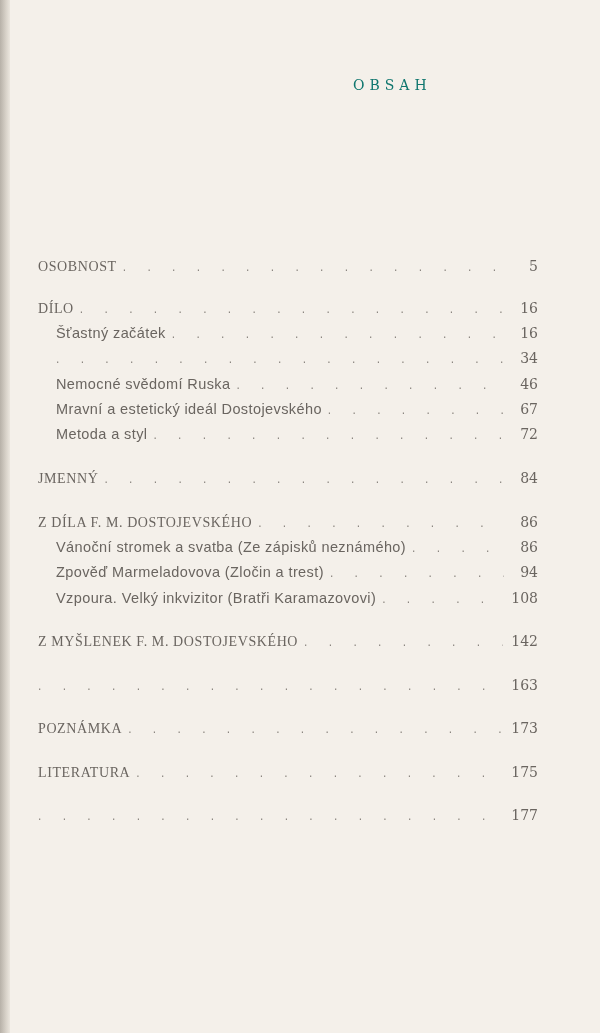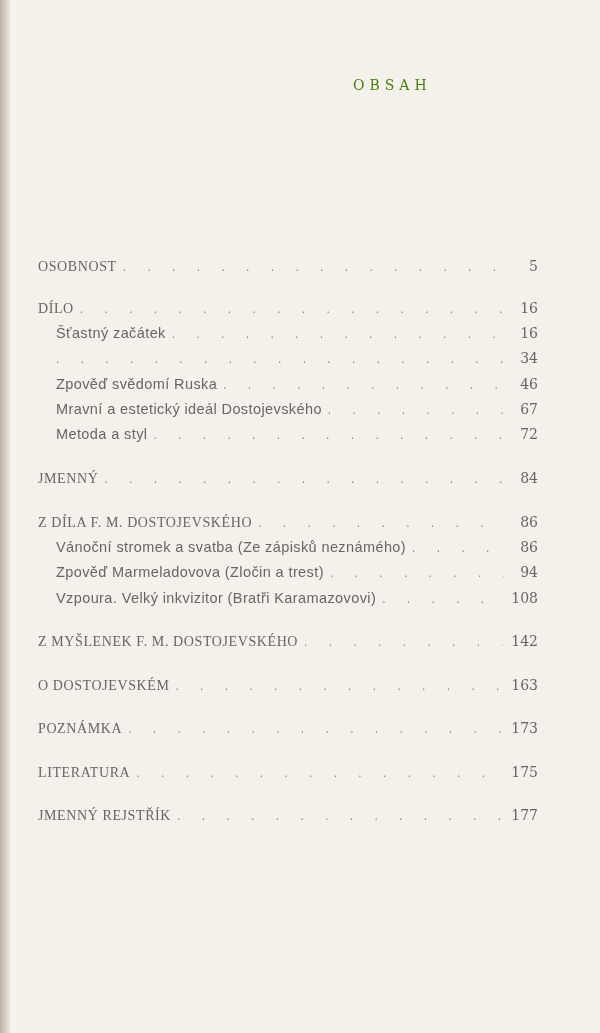--- a/index.html
+++ b/index.html
@@ -14,21 +14,21 @@
       position: absolute; left: 0; top: 0; width: 10px; height: 1033px;
       background: linear-gradient(to right, #b7b1a8 0%, #d8d2c9 60%, #ebe6de 100%);
     }
     .page {
       position: absolute; left: 10px; top: 0; right: 0; bottom: 0;
       background: #f4f0ea;
     }
     .title {
       position: absolute; left: 353px; top: 77px;
       font-family: "DejaVu Serif", "Liberation Serif", serif;
-      font-size: 14px; letter-spacing: 5px; color: #4d7c0f;
+      font-size: 14px; letter-spacing: 5px; color: #0f766e;
     }
     .toc { position: absolute; left: 38px; width: 500px; top: 0; }
     .row {
       position: absolute; left: 0; width: 500px; height: 20px;
       display: flex; align-items: baseline;
       font-size: 14.5px; line-height: 20px;
     }
     .row.sub { left: 18px; width: 482px; }
     .row .label {
       white-space: nowrap; padding-right: 6px; letter-spacing: 0.4px;
@@ -68,21 +68,21 @@
     <div class="row sub" style="top: 323px;">
       <span class="label">Šťastný začátek</span>
       <span class="dots">. . . . . . . . . . . . . . . . . . . . . . . . . . . . . . . . . . . . . . . . . . .</span>
       <span class="page-num">16</span>
     </div>
     <div class="row sub" style="top: 348px;">
       <span class="dots">. . . . . . . . . . . . . . . . . . . . . . . . . . . . . . . . . . . . . . . . . . .</span>
       <span class="page-num">34</span>
     </div>
     <div class="row sub" style="top: 374px;">
-      <span class="label">Zpověď svědomí Ruska</span>
+      <span class="label">Nemocné svědomí Ruska</span>
       <span class="dots">. . . . . . . . . . . . . . . . . . . . . . . . . . . . . . . . . . . . . . . . . . .</span>
       <span class="page-num">46</span>
     </div>
     <div class="row sub" style="top: 399px;">
       <span class="label">Mravní a estetický ideál Dostojevského</span>
       <span class="dots">. . . . . . . . . . . . . . . . . . . . . . . . . . . . . . . . . . . . . . . . . . .</span>
       <span class="page-num">67</span>
     </div>
     <div class="row sub" style="top: 424px;">
       <span class="label">Metoda a styl</span>
@@ -113,32 +113,30 @@
       <span class="label">Vzpoura. Velký inkvizitor (Bratři Karamazovovi)</span>
       <span class="dots">. . . . . . . . . . . . . . . . . . . . . . . . . . . . . . . . . . . . . . . . . . .</span>
       <span class="page-num">108</span>
     </div>
     <div class="row main" style="top: 631px;">
       <span class="label">Z MYŠLENEK F. M. DOSTOJEVSKÉHO</span>
       <span class="dots">. . . . . . . . . . . . . . . . . . . . . . . . . . . . . . . . . . . . . . . . . . .</span>
       <span class="page-num">142</span>
     </div>
     <div class="row main" style="top: 675px;">
-      <span class="label">O DOSTOJEVSKÉM</span>
       <span class="dots">. . . . . . . . . . . . . . . . . . . . . . . . . . . . . . . . . . . . . . . . . . .</span>
       <span class="page-num">163</span>
     </div>
     <div class="row main" style="top: 718px;">
       <span class="label">POZNÁMKA</span>
       <span class="dots">. . . . . . . . . . . . . . . . . . . . . . . . . . . . . . . . . . . . . . . . . . .</span>
       <span class="page-num">173</span>
     </div>
     <div class="row main" style="top: 762px;">
       <span class="label">LITERATURA</span>
       <span class="dots">. . . . . . . . . . . . . . . . . . . . . . . . . . . . . . . . . . . . . . . . . . .</span>
       <span class="page-num">175</span>
     </div>
     <div class="row main" style="top: 805px;">
-      <span class="label">JMENNÝ REJSTŘÍK</span>
       <span class="dots">. . . . . . . . . . . . . . . . . . . . . . . . . . . . . . . . . . . . . . . . . . .</span>
       <span class="page-num">177</span>
     </div>
   </div>
 
 </body></html>

